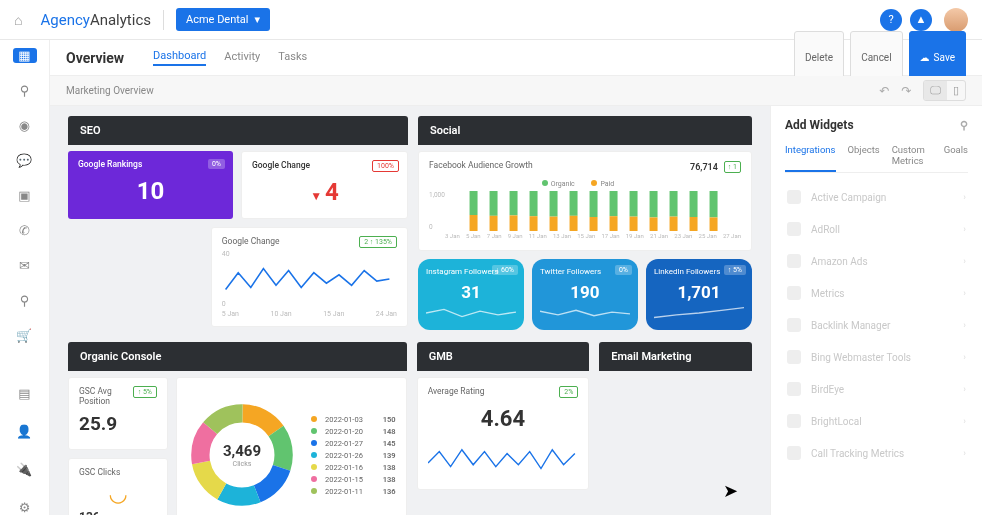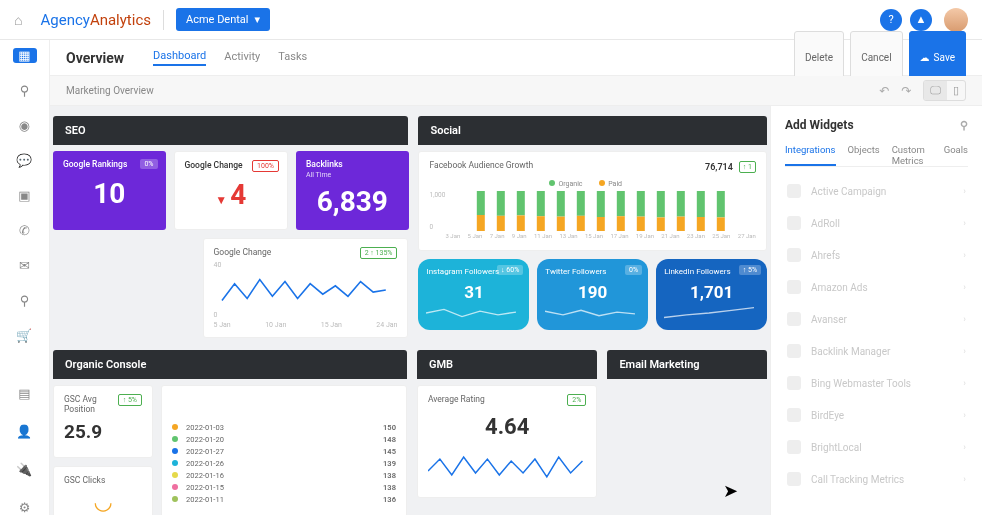--- a/index.html
+++ b/index.html
@@ -2,21 +2,21 @@
 <html><head>
 <meta charset="utf-8">
 <style>
 * { margin: 0; padding: 0; box-sizing: border-box; font-family: -apple-system, BlinkMacSystemFont, "Segoe UI", Roboto, sans-serif; }
 body { width: 982px; height: 515px; overflow: hidden; background: #fff; font-size: 11px; color: #333; }
 
 .topbar { height: 40px; display: flex; align-items: center; padding: 0 14px; border-bottom: 1px solid #e8e8e8; }
 .topbar .home-icon { color: #999; margin-right: 18px; font-size: 14px; }
 .brand { font-size: 15px; font-weight: 400; }
 .brand .b1 { color: #1a73e8; }
-.brand .b2 { color: #c2410c; }
+.brand .b2 { color: #404040; }
 .brand-sep { width: 1px; height: 20px; background: #ddd; margin: 0 12px; }
 .client-btn { background: #1a73e8; color: #fff; border: none; border-radius: 3px; padding: 5px 10px; font-size: 11px; display: flex; align-items: center; gap: 6px; cursor: pointer; }
 .topbar-spacer { flex: 1; }
 .topbar-actions { display: flex; align-items: center; gap: 8px; }
 .circle-btn { width: 22px; height: 22px; border-radius: 50%; background: #1a73e8; color: #fff; display: flex; align-items: center; justify-content: center; font-size: 11px; cursor: pointer; }
 .avatar { width: 24px; height: 24px; border-radius: 50%; background: linear-gradient(#f4c9a8,#d89b6f); margin-left: 4px; }
 
 .main-row { display: flex; height: calc(100% - 40px); }
 .leftnav { width: 50px; background: #fff; border-right: 1px solid #eee; display: flex; flex-direction: column; align-items: center; padding-top: 8px; gap: 20px; }
 .leftnav .nav-icon { width: 20px; height: 20px; display: flex; align-items: center; justify-content: center; color: #888; font-size: 13px; cursor: pointer; }
@@ -36,34 +36,34 @@
 .btn.save { background: #1a73e8; color: #fff; border-color: #1a73e8; display: flex; align-items: center; gap: 4px; }
 
 .breadcrumb-row { height: 30px; background: #f7f7f7; border-bottom: 1px solid #eee; display: flex; align-items: center; padding: 0 16px; font-size: 10px; color: #888; }
 .breadcrumb-row .spacer { flex: 1; }
 .bc-icon { color: #aaa; margin-left: 12px; font-size: 12px; cursor: pointer; }
 .device-toggle { display: flex; border: 1px solid #ddd; border-radius: 3px; overflow: hidden; margin-left: 12px; }
 .device-toggle span { padding: 3px 6px; font-size: 11px; color: #999; cursor: pointer; }
 .device-toggle span.active { background: #e8e8e8; }
 
 .canvas-row { flex: 1; display: flex; min-height: 0; }
-.canvas { flex: 1; padding: 10px 3px; overflow: hidden; }
+.canvas { flex: 1; padding: 10px 18px; overflow: hidden; }
 .sidepanel { width: 212px; background: #fff; border-left: 1px solid #eee; padding: 12px 14px; overflow: hidden; }
 
 .section-header { background: #2c2f33; color: #fff; font-size: 11px; font-weight: 600; padding: 8px 12px; border-radius: 3px 3px 0 0; }
 .row-flex { display: flex; gap: 10px; }
 .col { flex: 1; }
 
 .card-row { display: flex; gap: 8px; margin-top: 6px; }
 .stat-card { flex: 1; border-radius: 3px; padding: 8px 10px 12px; position: relative; min-height: 68px; }
 .stat-card.blue { background: #6d28d9; color: #fff; }
 .stat-card.white { background: #fff; color: #333; border: 1px solid #eee; }
 .stat-card .title { font-size: 8.5px; font-weight: 500; margin-bottom: 8px; }
 .stat-card.blue .subtitle { font-size: 7px; opacity: .8; margin-top: -6px; margin-bottom: 6px; }
-.stat-card .value { font-size: 28px; font-weight: 700; text-align: center; }
+.stat-card .value { font-size: 24px; font-weight: 700; text-align: center; }
 .stat-card.white .value { color: #e53935; }
 .stat-card .badge { position: absolute; top: 8px; right: 8px; font-size: 7px; padding: 1px 4px; border-radius: 2px; }
 .stat-card.blue .badge { background: rgba(255,255,255,.25); }
 .stat-card.white .badge { border: 1px solid #e53935; color: #e53935; }
 .stat-card.white .value::before { content: "▼ "; font-size: 12px; }
 
 .chart-card { background: #fff; border: 1px solid #eee; border-radius: 3px; padding: 8px 10px; }
 .chart-card .title { font-size: 8.5px; color: #666; margin-bottom: 4px; }
 .chart-card .badge { float: right; font-size: 7px; border: 1px solid #4caf50; color: #4caf50; padding: 1px 4px; border-radius: 2px; }
 
@@ -82,21 +82,21 @@
 .donut-wrap { display: flex; align-items: center; gap: 14px; }
 .donut-center { position: absolute; top: 50%; left: 50%; transform: translate(-50%,-50%); text-align: center; }
 .donut-center .n { font-size: 15px; font-weight: 700; }
 .donut-center .l { font-size: 7px; color: #999; }
 .donut-legend { font-size: 7.5px; color: #666; }
 .donut-legend div { margin: 3px 0; display: flex; align-items: center; gap: 5px; }
 .donut-legend .val { margin-left: auto; font-weight: 600; }
 
 .sidepanel h3 { font-size: 12px; font-weight: 700; margin-bottom: 12px; display: flex; justify-content: space-between; align-items: center; }
 .side-tabs { display: flex; gap: 12px; font-size: 9.5px; color: #888; border-bottom: 1px solid #eee; margin-bottom: 8px; }
-.side-tabs span { cursor: pointer; }
+.side-tabs span { padding-bottom: 6px; cursor: pointer; }
 .side-tabs span.active { color: #1a73e8; border-bottom: 2px solid #1a73e8; }
 .int-item { display: flex; align-items: center; gap: 10px; padding: 9px 2px; font-size: 10px; color: #c8c8c8; cursor: grab; }
 .int-item .ico { width: 14px; height: 14px; border-radius: 3px; background: #eee; display: inline-block; }
 .int-item .chev { margin-left: auto; color: #ddd; font-size: 9px; }
 
 .cursor { position: absolute; left: 723px; top: 480px; font-size: 18px; color: #000; pointer-events: none; }
 
 svg { display: block; }
 </style>
 </head>
@@ -180,25 +180,20 @@
             <div class="card-row">
               <div class="stat-card blue">
                 <div class="title">Google Rankings</div>
                 <span class="badge">0%</span>
                 <div class="value">10</div>
               </div>
               <div class="stat-card white">
                 <div class="title">Google Change</div>
                 <span class="badge">100%</span>
                 <div class="value">4</div>
-              </div>
-              <div class="stat-card blue">
-                <div class="title">Backlinks</div>
-                <div class="subtitle">All Time</div>
-                <div class="value">6,839</div>
               </div>
             </div>
             <div style="display:flex; gap:8px; margin-top:8px;">
               <div style="flex:1"></div>
               <div class="chart-card" style="flex:1.3">
                 <span class="badge"><span>2</span> ↑ <span>135%</span></span>
                 <div class="title">Google Change</div>
                 <div style="font-size:7px;color:#bbb">40</div>
                 <svg viewBox="0 0 160 40" style="width:100%;height:42px">
                   <polyline points="0,30 12,14 24,28 36,10 48,26 60,12 72,28 84,14 96,24 108,16 120,26 132,12 144,22 156,20" fill="none" stroke="#1a73e8" stroke-width="1.5"></polyline>
@@ -318,20 +313,35 @@
                   <div class="title">GSC Avg Position</div>
                   <div style="font-size:19px;font-weight:700;text-align:left;margin:6px 0">25.9</div>
                 </div>
                 <div class="chart-card">
                   <div class="title">GSC Clicks</div>
                   <div style="text-align:center;color:#f5a623;font-size:22px;margin:4px 0">◡</div>
                   <div style="font-size:12px;font-weight:700">136</div>
                 </div>
               </div>
               <div class="chart-card donut-wrap" style="flex:1">
+                <div style="position:relative;width:110px;height:110px">
+                  <svg viewBox="0 0 42 42" width="110" height="110">
+                    <circle cx="21" cy="21" r="15.9" fill="none" stroke="#f5a623" stroke-width="7" stroke-dasharray="15 85" stroke-dashoffset="25"></circle>
+                    <circle cx="21" cy="21" r="15.9" fill="none" stroke="#61c46f" stroke-width="7" stroke-dasharray="15 85" stroke-dashoffset="10"></circle>
+                    <circle cx="21" cy="21" r="15.9" fill="none" stroke="#1a73e8" stroke-width="7" stroke-dasharray="14 86" stroke-dashoffset="-5"></circle>
+                    <circle cx="21" cy="21" r="15.9" fill="none" stroke="#1db3d9" stroke-width="7" stroke-dasharray="14 86" stroke-dashoffset="-19"></circle>
+                    <circle cx="21" cy="21" r="15.9" fill="none" stroke="#e5d94a" stroke-width="7" stroke-dasharray="14 86" stroke-dashoffset="-33"></circle>
+                    <circle cx="21" cy="21" r="15.9" fill="none" stroke="#ef6fa0" stroke-width="7" stroke-dasharray="14 86" stroke-dashoffset="-47"></circle>
+                    <circle cx="21" cy="21" r="15.9" fill="none" stroke="#9fc25c" stroke-width="7" stroke-dasharray="14 86" stroke-dashoffset="-61"></circle>
+                  </svg>
+                  <div class="donut-center">
+                    <div class="n">3,469</div>
+                    <div class="l">Clicks</div>
+                  </div>
+                </div>
                 <div class="donut-legend" id="donut-legend" style="flex:1">
                     <div>
                       <span class="legend-dot" style="background:#f5a623"></span>
                       <span>2022-01-03</span>
                       <span class="val">150</span>
                     </div>
                     <div>
                       <span class="legend-dot" style="background:#61c46f"></span>
                       <span>2022-01-20</span>
                       <span class="val">148</span>
@@ -402,31 +412,26 @@
               <span>Active Campaign</span>
               <span class="chev">›</span>
             </div>
             <div class="int-item">
               <span class="ico"></span>
               <span>AdRoll</span>
               <span class="chev">›</span>
             </div>
             <div class="int-item">
               <span class="ico"></span>
-              <span>Ahrefs</span>
-              <span class="chev">›</span>
-            </div>
-            <div class="int-item">
-              <span class="ico"></span>
               <span>Amazon Ads</span>
               <span class="chev">›</span>
             </div>
             <div class="int-item">
               <span class="ico"></span>
-              <span>Avanser</span>
+              <span>Metrics</span>
               <span class="chev">›</span>
             </div>
             <div class="int-item">
               <span class="ico"></span>
               <span>Backlink Manager</span>
               <span class="chev">›</span>
             </div>
             <div class="int-item">
               <span class="ico"></span>
               <span>Bing Webmaster Tools</span>

